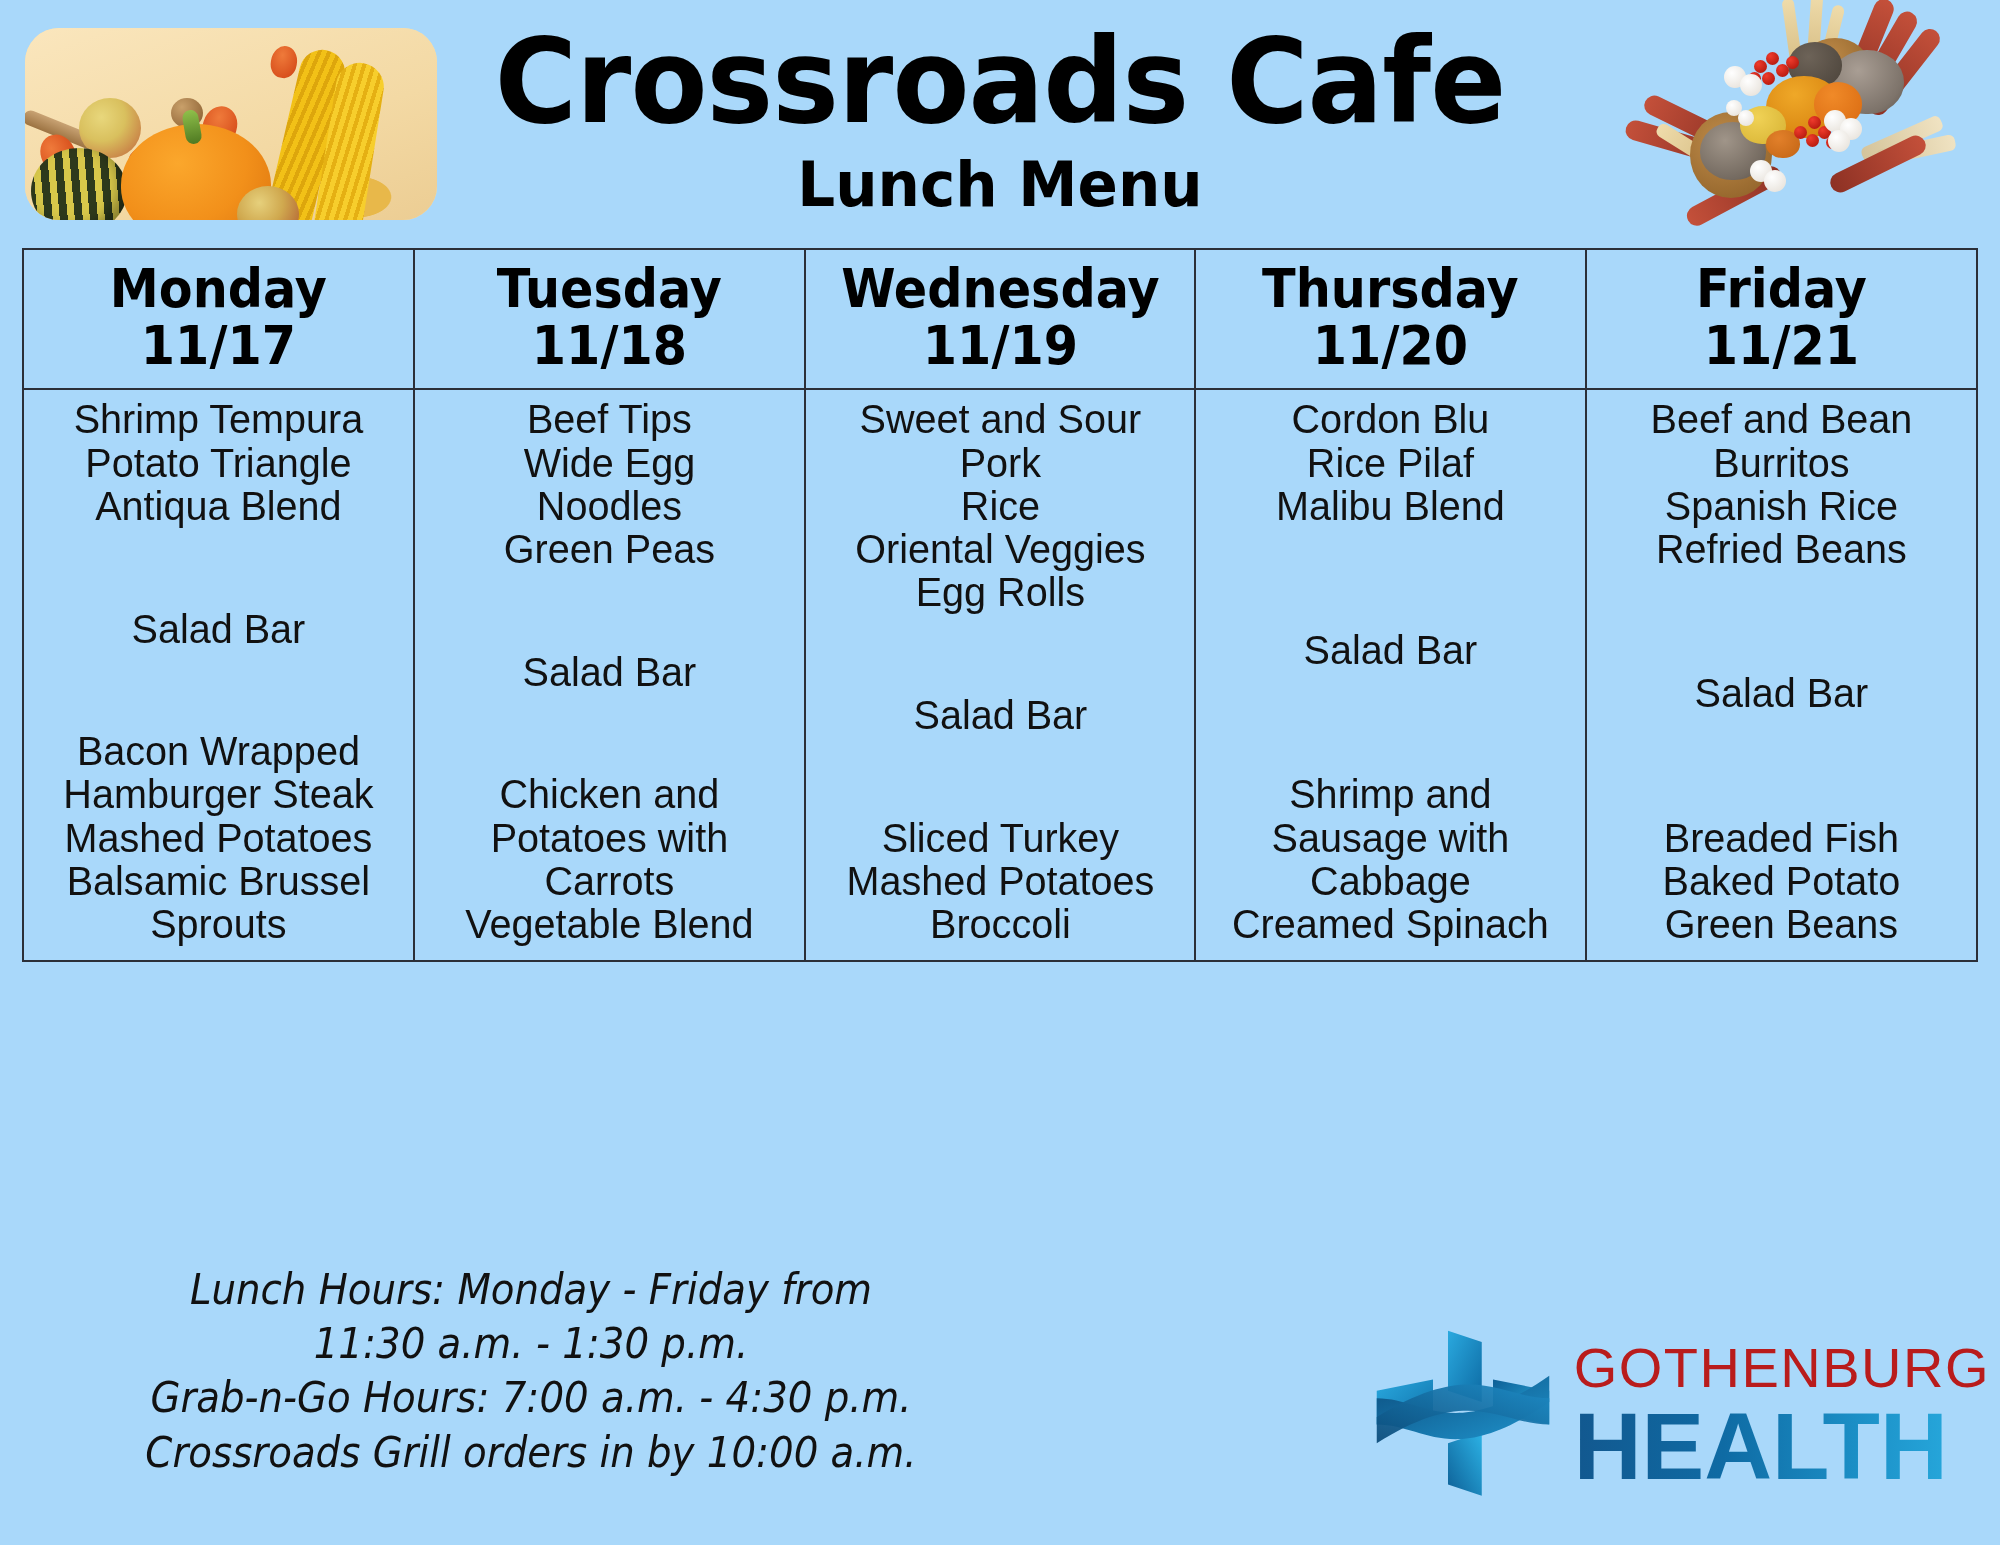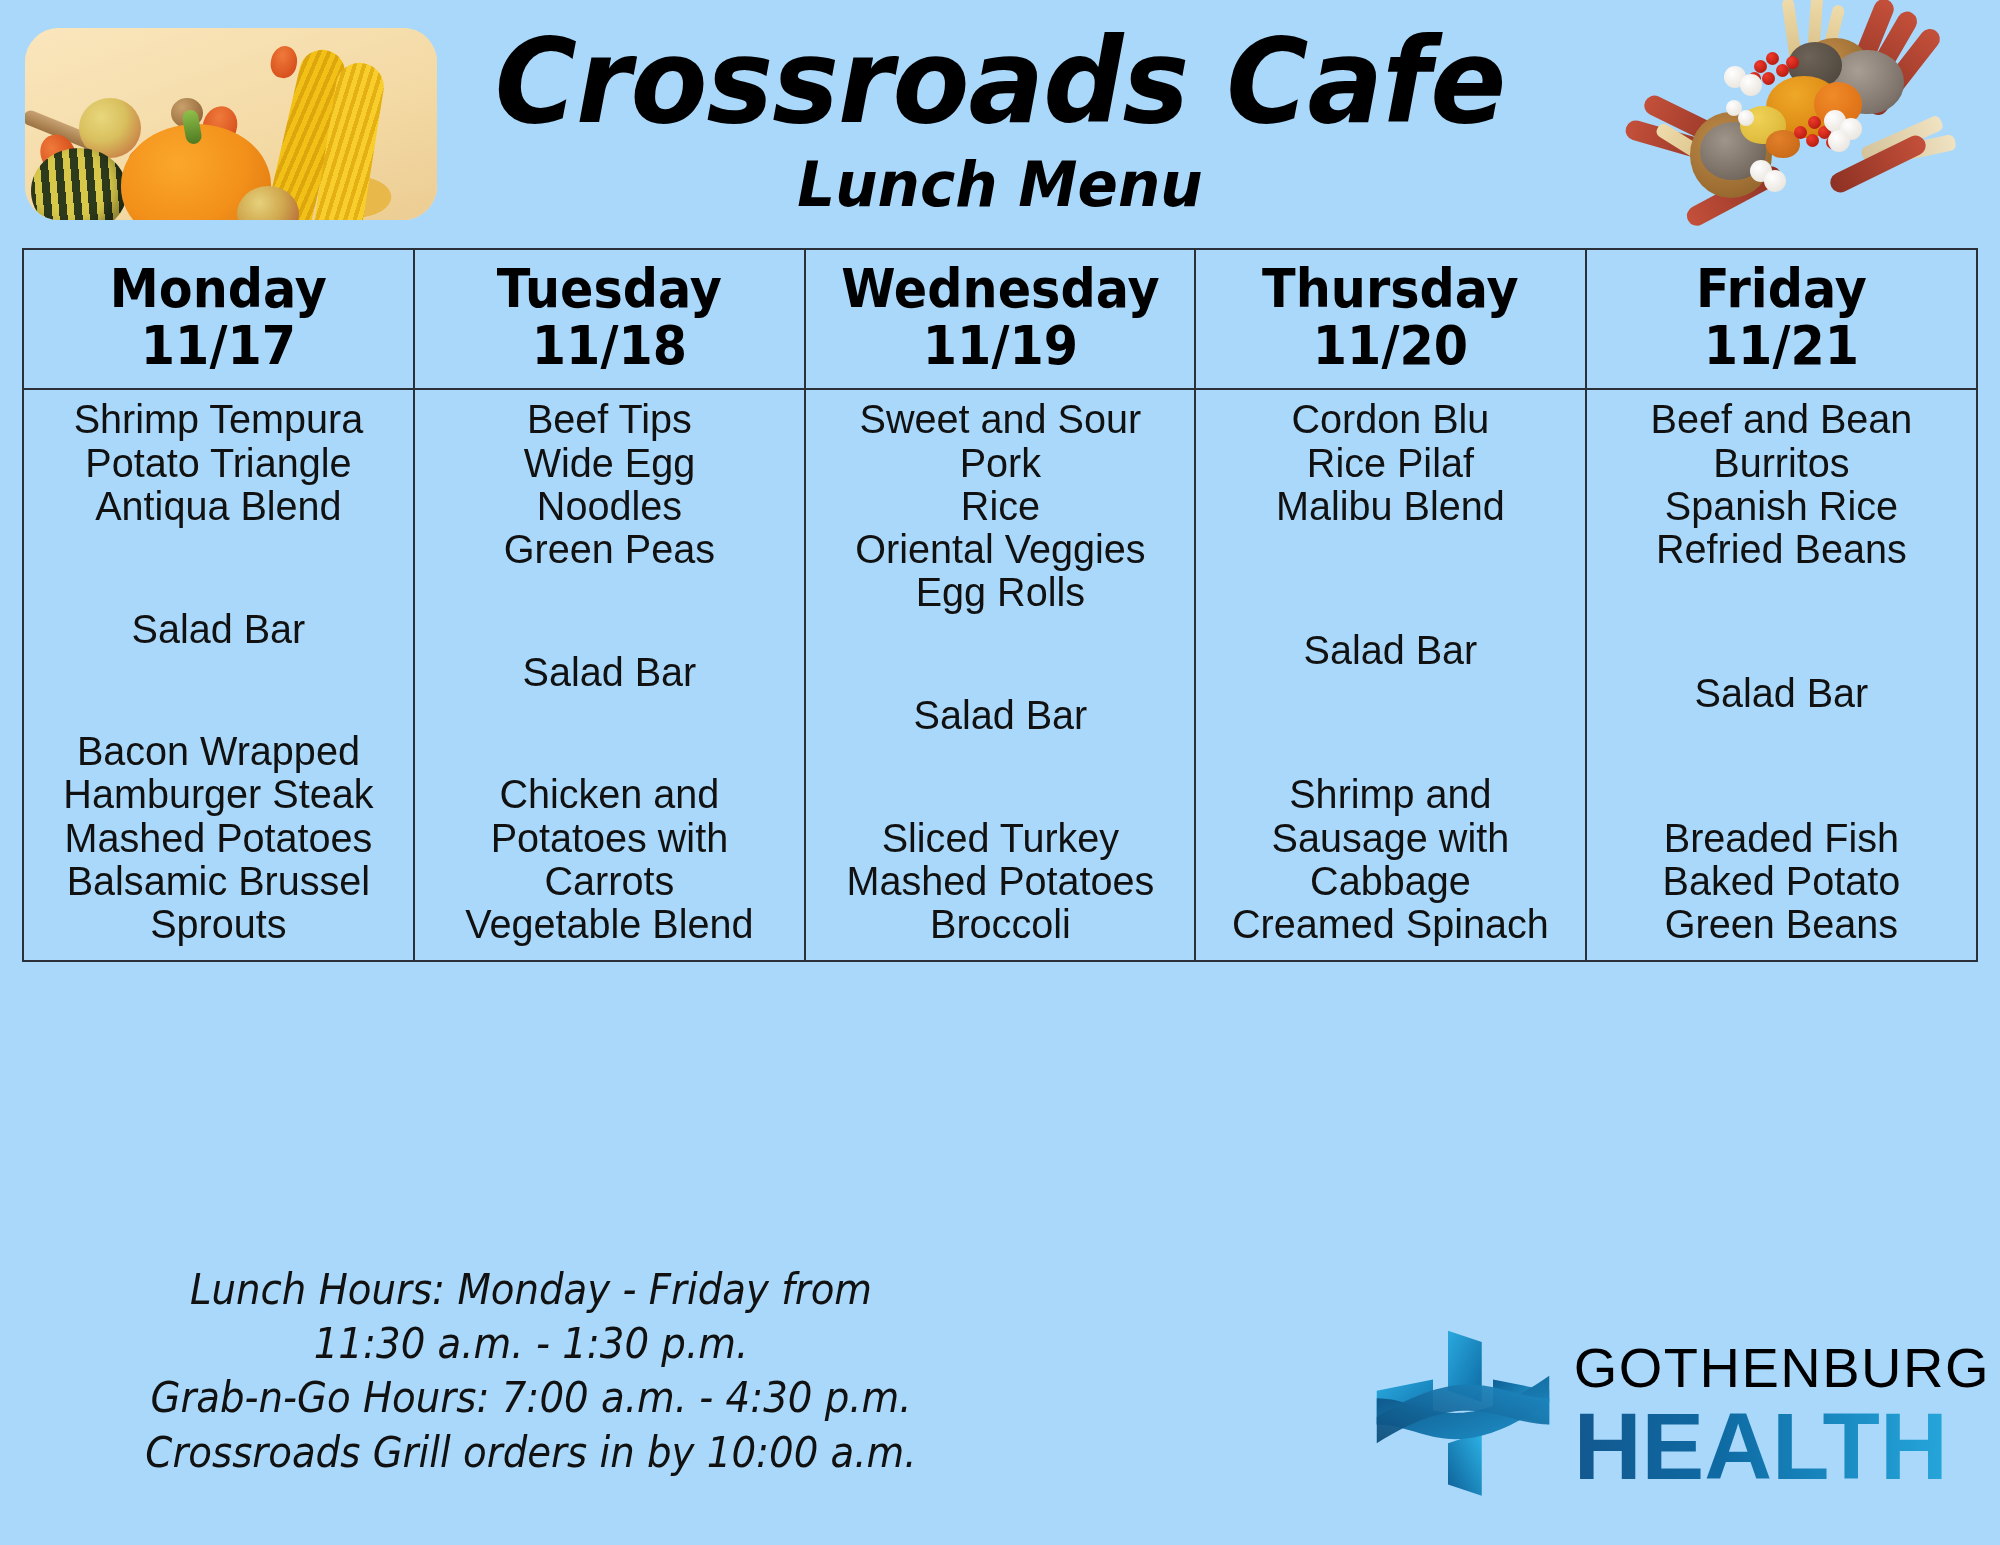--- a/index.html
+++ b/index.html
@@ -8,21 +8,20 @@
     background: #a9d8fa;
     font-family: "Liberation Sans", sans-serif;
     position: relative;
     overflow: hidden;
   }
 
   
   .header {
     position: relative;
     height: 240px;
-    font-style: italic;
   }
   .produce-photo {
     position: absolute;
     left: 25px; top: 28px;
     width: 412px; height: 192px;
     border-radius: 34px;
     overflow: hidden;
     background: #f6dfae;
   }
   .produce-photo .bg {
@@ -471,16 +470,16 @@
 
     <path d="M42 2 L60 8 L60 40 L42 34 Z" fill="url(#gTop)"></path>
     <path d="M42 62 L60 56 L60 90 L42 84 Z" fill="url(#gBot)"></path>
     <path d="M4 34 L34 28 L34 46 L4 52 Z" fill="url(#gLeft)"></path>
     <path d="M66 28 L96 34 L96 52 L66 46 Z" fill="url(#gRight)"></path>
 
     <path d="M4 38 C30 38 44 62 96 26 L96 40 C44 76 30 52 4 52 Z" fill="url(#gRib1)"></path>
     <path d="M96 52 C70 52 54 30 4 62 L4 48 C56 16 70 38 96 38 Z" fill="url(#gRib2)" opacity="0.93"></path>
   </svg>
   <div class="logo-text">
-    <span class="logo-goth" style="color: #000000;">GOTHENBURG</span>
+    <span class="logo-goth" style="color: #b91c1c;">GOTHENBURG</span>
     <span class="logo-health">HEALTH</span>
   </div>
 </div>
 
 </body></html>

